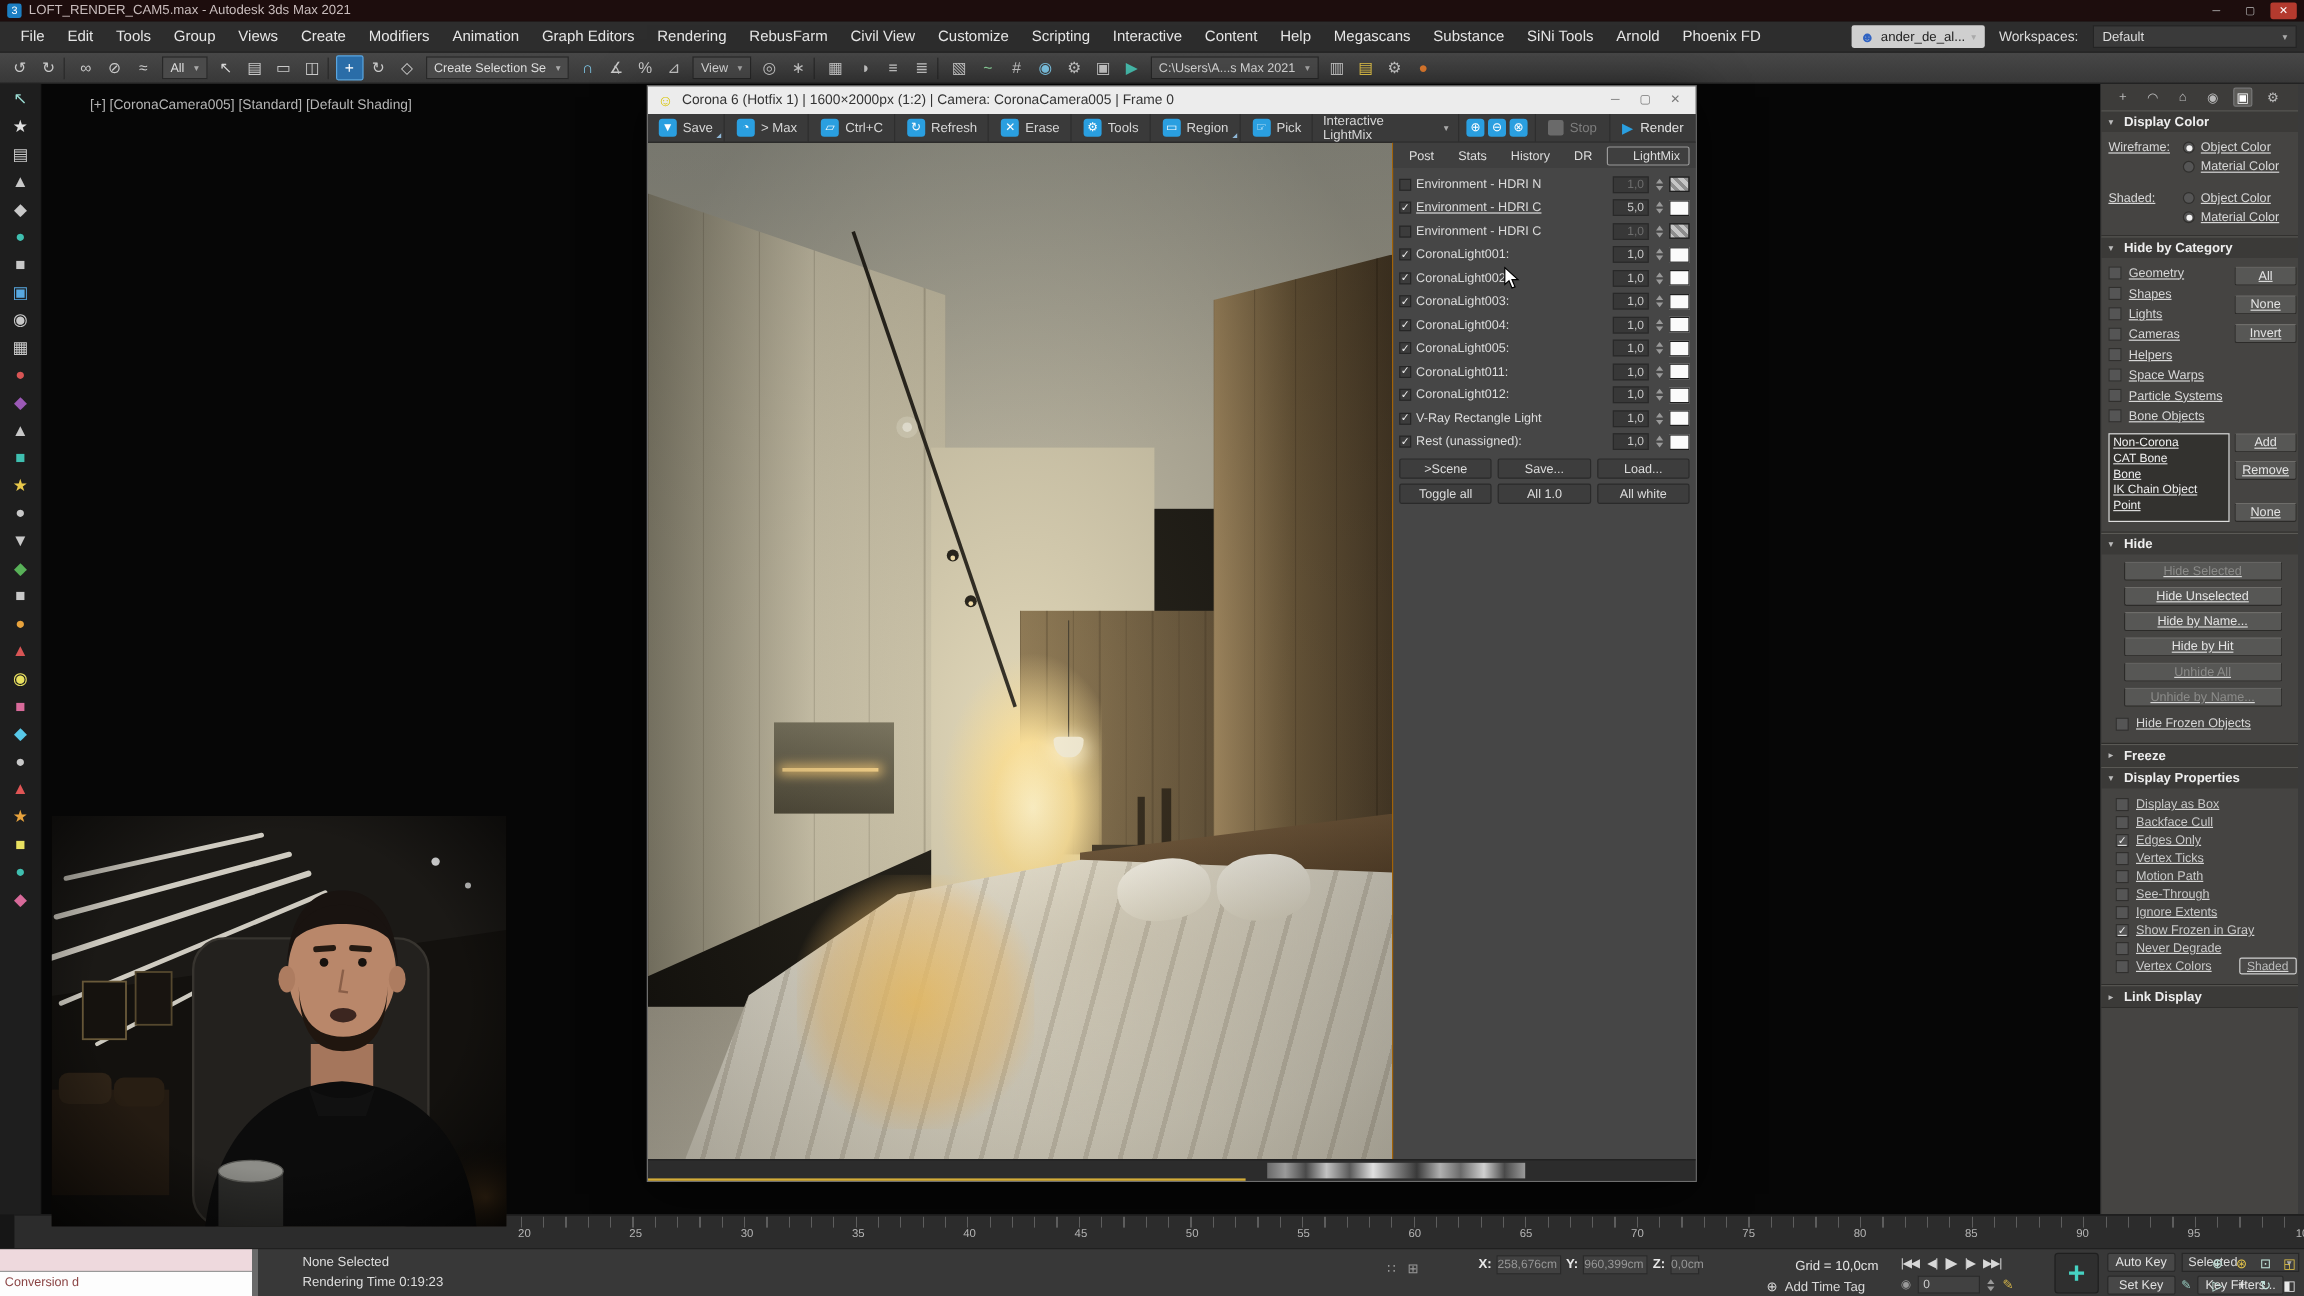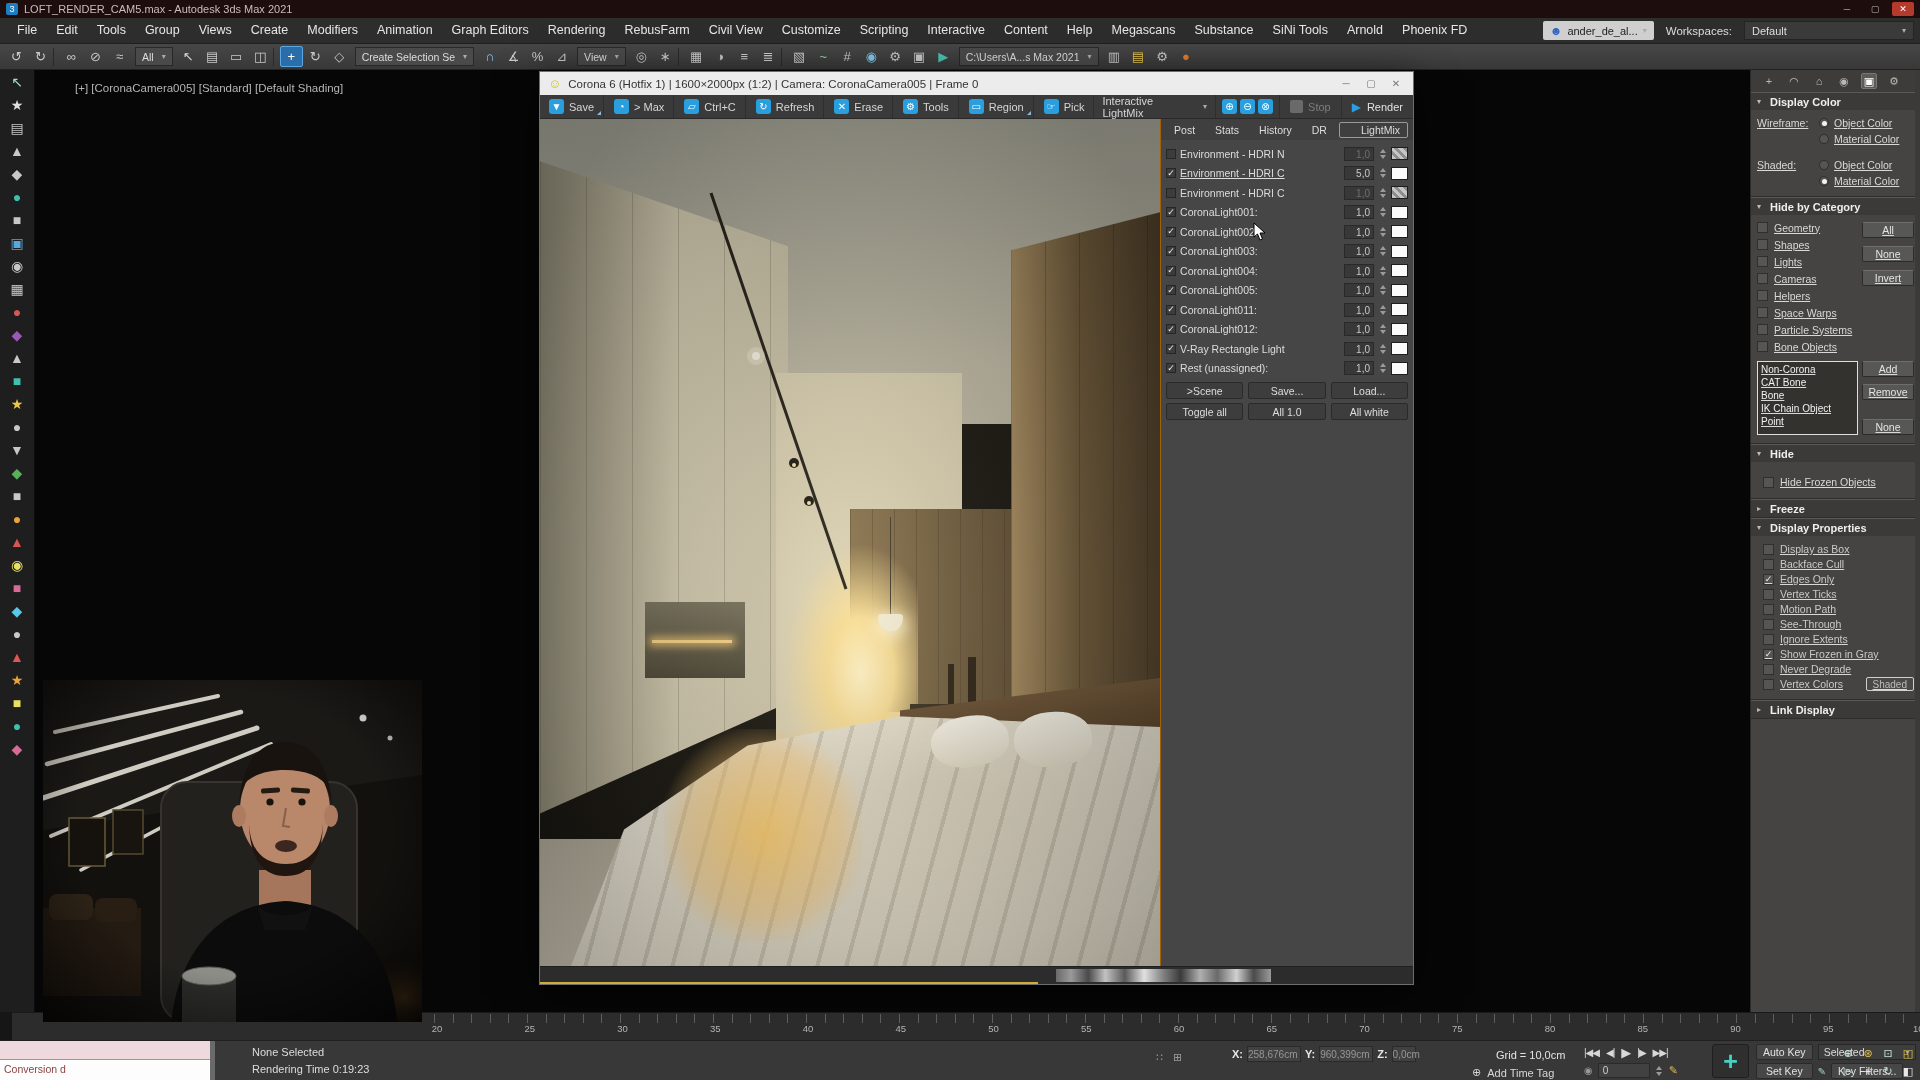--- a/index.html
+++ b/index.html
@@ -510,20 +510,29 @@
         </div>
       </div>
     </div>
 
     <div class="rollout">
       <div class="ro-head">
         <span class="ro-arrow">▾</span>
         <span>Hide</span>
       </div>
       <div class="ro-body">
+        <div class="hide-col">
+
+        <div class="cp-btn disabled">Hide Selected</div>
+            <div class="cp-btn">Hide Unselected</div>
+            <div class="cp-btn">Hide by Name...</div>
+            <div class="cp-btn">Hide by Hit</div>
+            <div class="cp-btn disabled gap">Unhide All</div>
+            <div class="cp-btn disabled">Unhide by Name...</div>
+          </div>
         <div class="hf-row">
           <span class="cb"></span>
           <span>Hide Frozen Objects</span>
         </div>
       </div>
     </div>
 
     <div class="rollout">
       <div class="ro-head">
         <span class="ro-arrow">▸</span>

